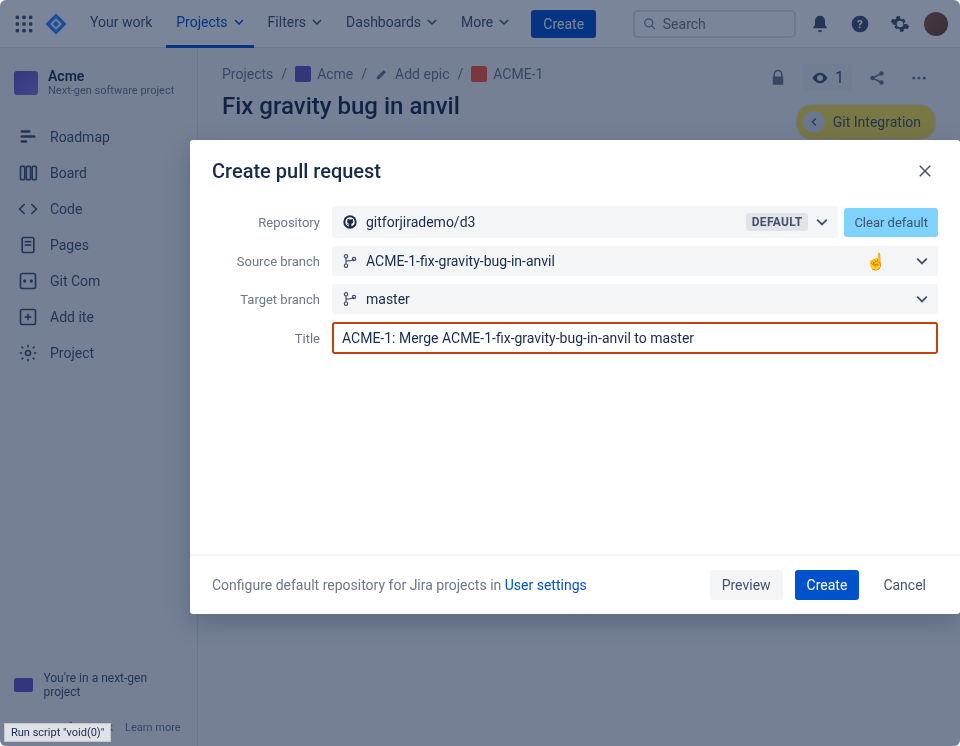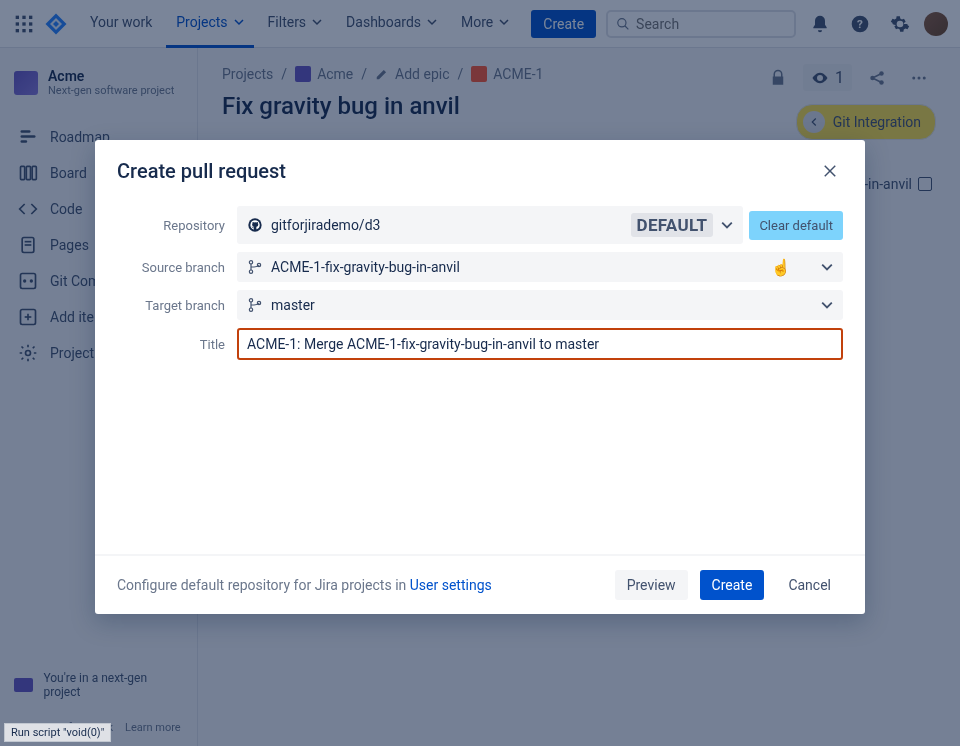--- a/index.html
+++ b/index.html
@@ -7,21 +7,21 @@
 
 
 .topnav { height: 48px; background: #fff; border-bottom: 1px solid #dfe1e6; display: flex; align-items: center; padding: 0 12px; gap: 8px; }
 .app-switcher { width: 24px; height: 24px; display: flex; align-items: center; justify-content: center; cursor: pointer; }
 .logo { width: 24px; height: 24px; color: #2684ff; }
 .nav-items { display: flex; align-items: center; gap: 4px; margin-left: 4px; }
 .nav-item { padding: 6px 10px; color: #42526e; font-size: 14px; cursor: pointer; display: flex; align-items: center; gap: 4px; border-bottom: 3px solid transparent; height: 48px; }
 .nav-item.active { color: #0052cc; border-bottom-color: #0052cc; }
 .create-btn { background: #0052cc; color: #fff; border: none; padding: 6px 12px; border-radius: 3px; font-size: 14px; cursor: pointer; margin-left: 8px; }
 .nav-right { margin-left: auto; display: flex; align-items: center; gap: 8px; }
-.search-box { display: flex; align-items: center; background: #fff; border: 2px solid #dfe1e6; border-radius: 5px; padding: 4px 8px; width: 190px; }
+.search-box { display: flex; align-items: center; background: #fff; border: 2px solid #dfe1e6; border-radius: 5px; padding: 4px 8px; width: 163px; }
 .search-box input { border: none; outline: none; font-size: 14px; margin-left: 6px; width: 100%; color: #6b778c; }
 .icon-btn { width: 32px; height: 32px; display: flex; align-items: center; justify-content: center; cursor: pointer; color: #42526e; border-radius: 50%; }
 .avatar { width: 24px; height: 24px; border-radius: 50%; background: linear-gradient(135deg, #8b5a3c, #6b4423); }
 
 
 .sidebar { position: absolute; left: 0; top: 48px; width: 198px; height: calc(100% - 48px); background: #f4f5f7; border-right: 1px solid #dfe1e6; padding: 16px 8px; }
 .project-header { display: flex; align-items: center; gap: 10px; padding: 4px 6px; margin-bottom: 18px; }
 .project-icon { width: 24px; height: 24px; background: linear-gradient(135deg, #6554c0, #8777d9); border-radius: 3px; }
 .project-info { display: flex; flex-direction: column; }
 .project-name { font-size: 14px; font-weight: 600; color: #172b4d; }
@@ -43,32 +43,32 @@
 .acme-square { width: 16px; height: 16px; background: #6554c0; border-radius: 2px; }
 .issue-square { width: 16px; height: 16px; background: #ff5630; border-radius: 2px; }
 .header-actions { position: absolute; right: 24px; top: 16px; display: flex; align-items: center; gap: 8px; }
 .action-chip { display: flex; align-items: center; gap: 6px; padding: 4px 8px; color: #42526e; border-radius: 3px; cursor: pointer; }
 .action-chip.watch { background: #00000008; }
 .issue-title { font-size: 24px; font-weight: 500; color: #172b4d; margin-top: 10px; }
 .git-integration-pill { position: absolute; right: 24px; top: 56px; background: #fde047; border: 1px solid #dfe1e6; border-radius: 16px; padding: 6px 14px 6px 6px; display: flex; align-items: center; gap: 8px; color: #42526e; font-size: 14px; cursor: pointer; }
 .git-circle { width: 22px; height: 22px; border-radius: 50%; background: #dfe1e6; display: flex; align-items: center; justify-content: center; color: #42526e; }
 
 
-.overlay { position: absolute; inset: 0; background: rgba(9,30,66,0.54); display: flex; align-items: flex-start; justify-content: center; }
+.overlay { position: absolute; inset: 0; background: rgba(9,30,66,0.54); display: flex; align-items: flex-start; justify-content: flex-end; border-radius: 6px; }
 .modal { width: 770px; margin-top: 140px; background: #fff; border-radius: 3px; box-shadow: 0 8px 24px rgba(9,30,66,0.25); display: flex; flex-direction: column; }
 .modal-header { padding: 18px 22px 10px; display: flex; align-items: center; justify-content: space-between; }
 .modal-title { font-size: 20px; font-weight: 500; color: #172b4d; }
 .modal-close { color: #42526e; cursor: pointer; padding: 4px; }
 .modal-body { padding: 12px 22px 20px; min-height: 360px; }
 .form-row { display: flex; align-items: center; margin-bottom: 8px; }
 .form-label { width: 120px; text-align: right; padding-right: 12px; font-size: 13px; color: #6b778c; }
 .form-control { flex: 1; display: flex; align-items: center; gap: 6px; }
 .select-box { flex: 1; background: #f4f5f7; border: 2px solid #f4f5f7; border-radius: 3px; padding: 5px 8px; display: flex; align-items: center; gap: 8px; cursor: pointer; position: relative; }
 .select-text { font-size: 14px; color: #172b4d; flex: 1; }
-.default-badge { background: rgba(9,30,66,0.08); color: #42526e; font-size: 17px; font-weight: 700; padding: 2px 6px; border-radius: 3px; letter-spacing: 0.3px; }
+.default-badge { background: rgba(9,30,66,0.08); color: #42526e; font-size: 12px; font-weight: 700; padding: 2px 6px; border-radius: 3px; letter-spacing: 0.3px; }
 .clear-btn { background: #7dd3fc; border: none; padding: 7px 10px; font-size: 13px; color: #42526e; border-radius: 3px; cursor: pointer; }
 .title-input { flex: 1; border: 2px solid #c2410c; border-radius: 3px; padding: 6px 8px; font-size: 14px; color: #172b4d; outline: none; }
 .modal-footer { border-top: 2px solid #f4f5f7; padding: 14px 22px; display: flex; align-items: center; }
 .footer-hint { font-size: 14px; color: #6b778c; }
 .footer-hint a { color: #0052cc; text-decoration: none; cursor: pointer; }
 .footer-actions { margin-left: auto; display: flex; align-items: center; gap: 12px; }
 .btn { border: none; padding: 7px 12px; border-radius: 3px; font-size: 14px; cursor: pointer; }
 .btn-subtle { background: #f4f5f7; color: #42526e; }
 .btn-primary { background: #0052cc; color: #fff; }
 .btn-link { background: transparent; color: #42526e; }

